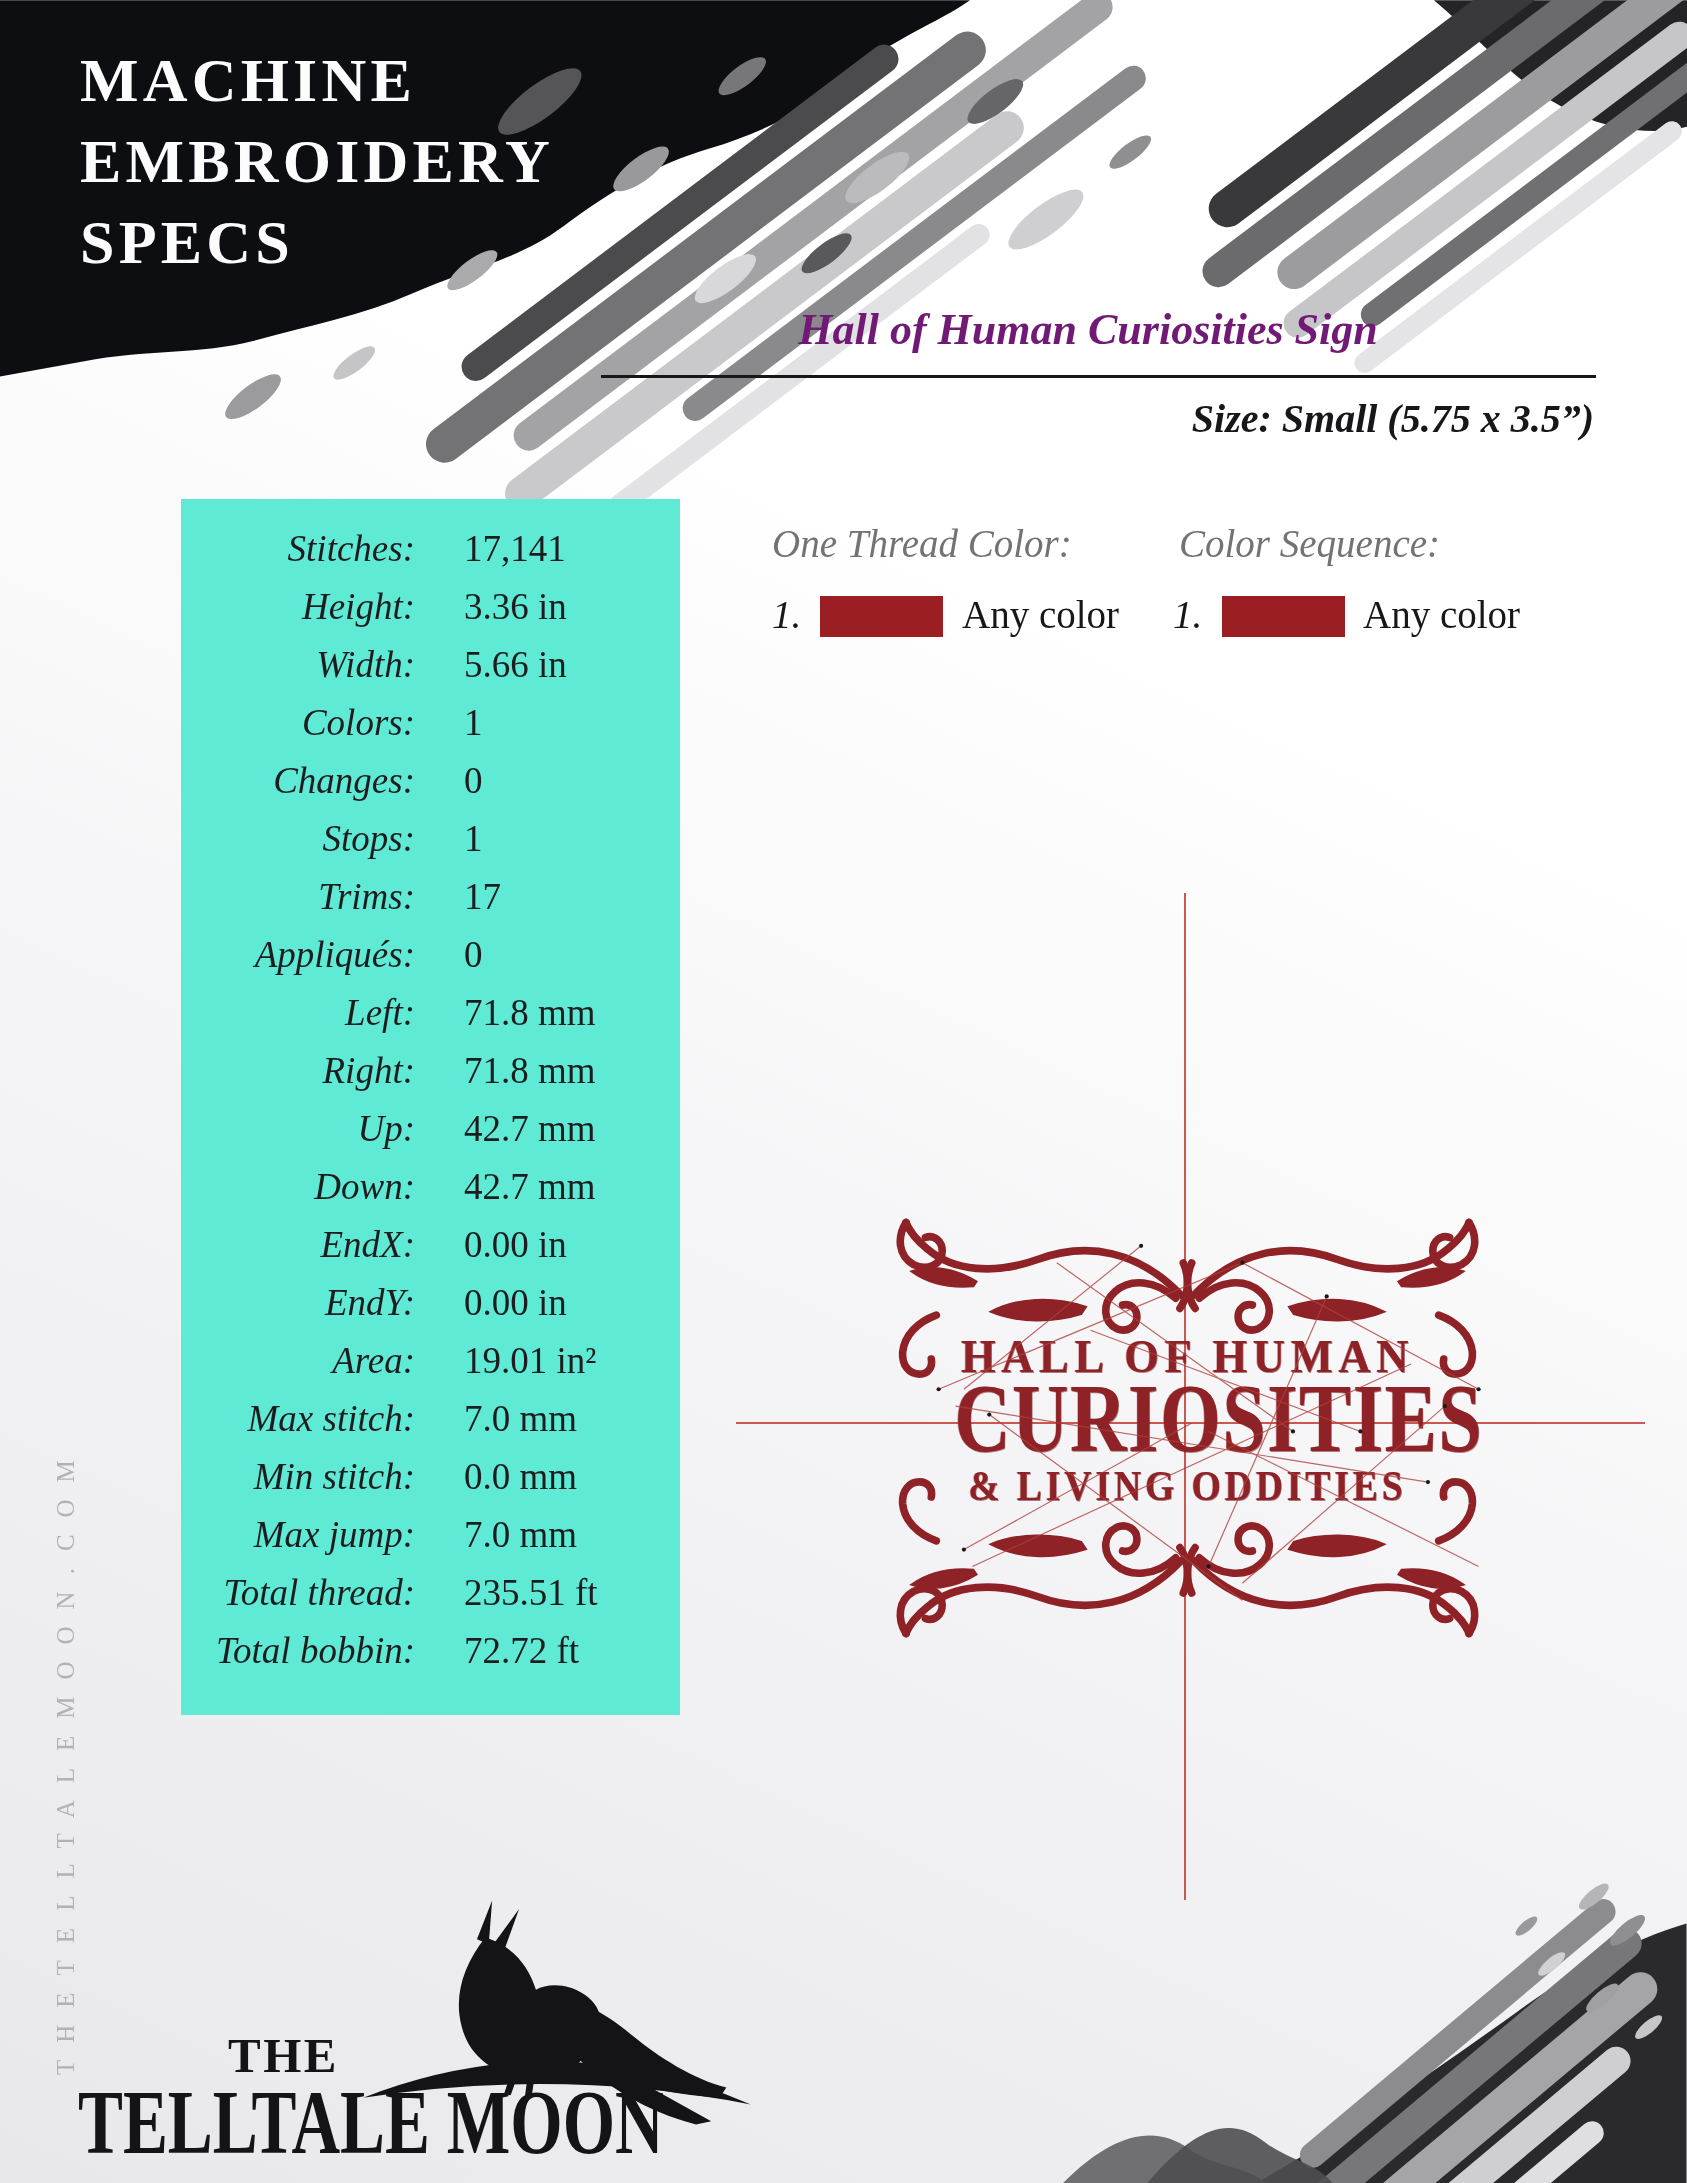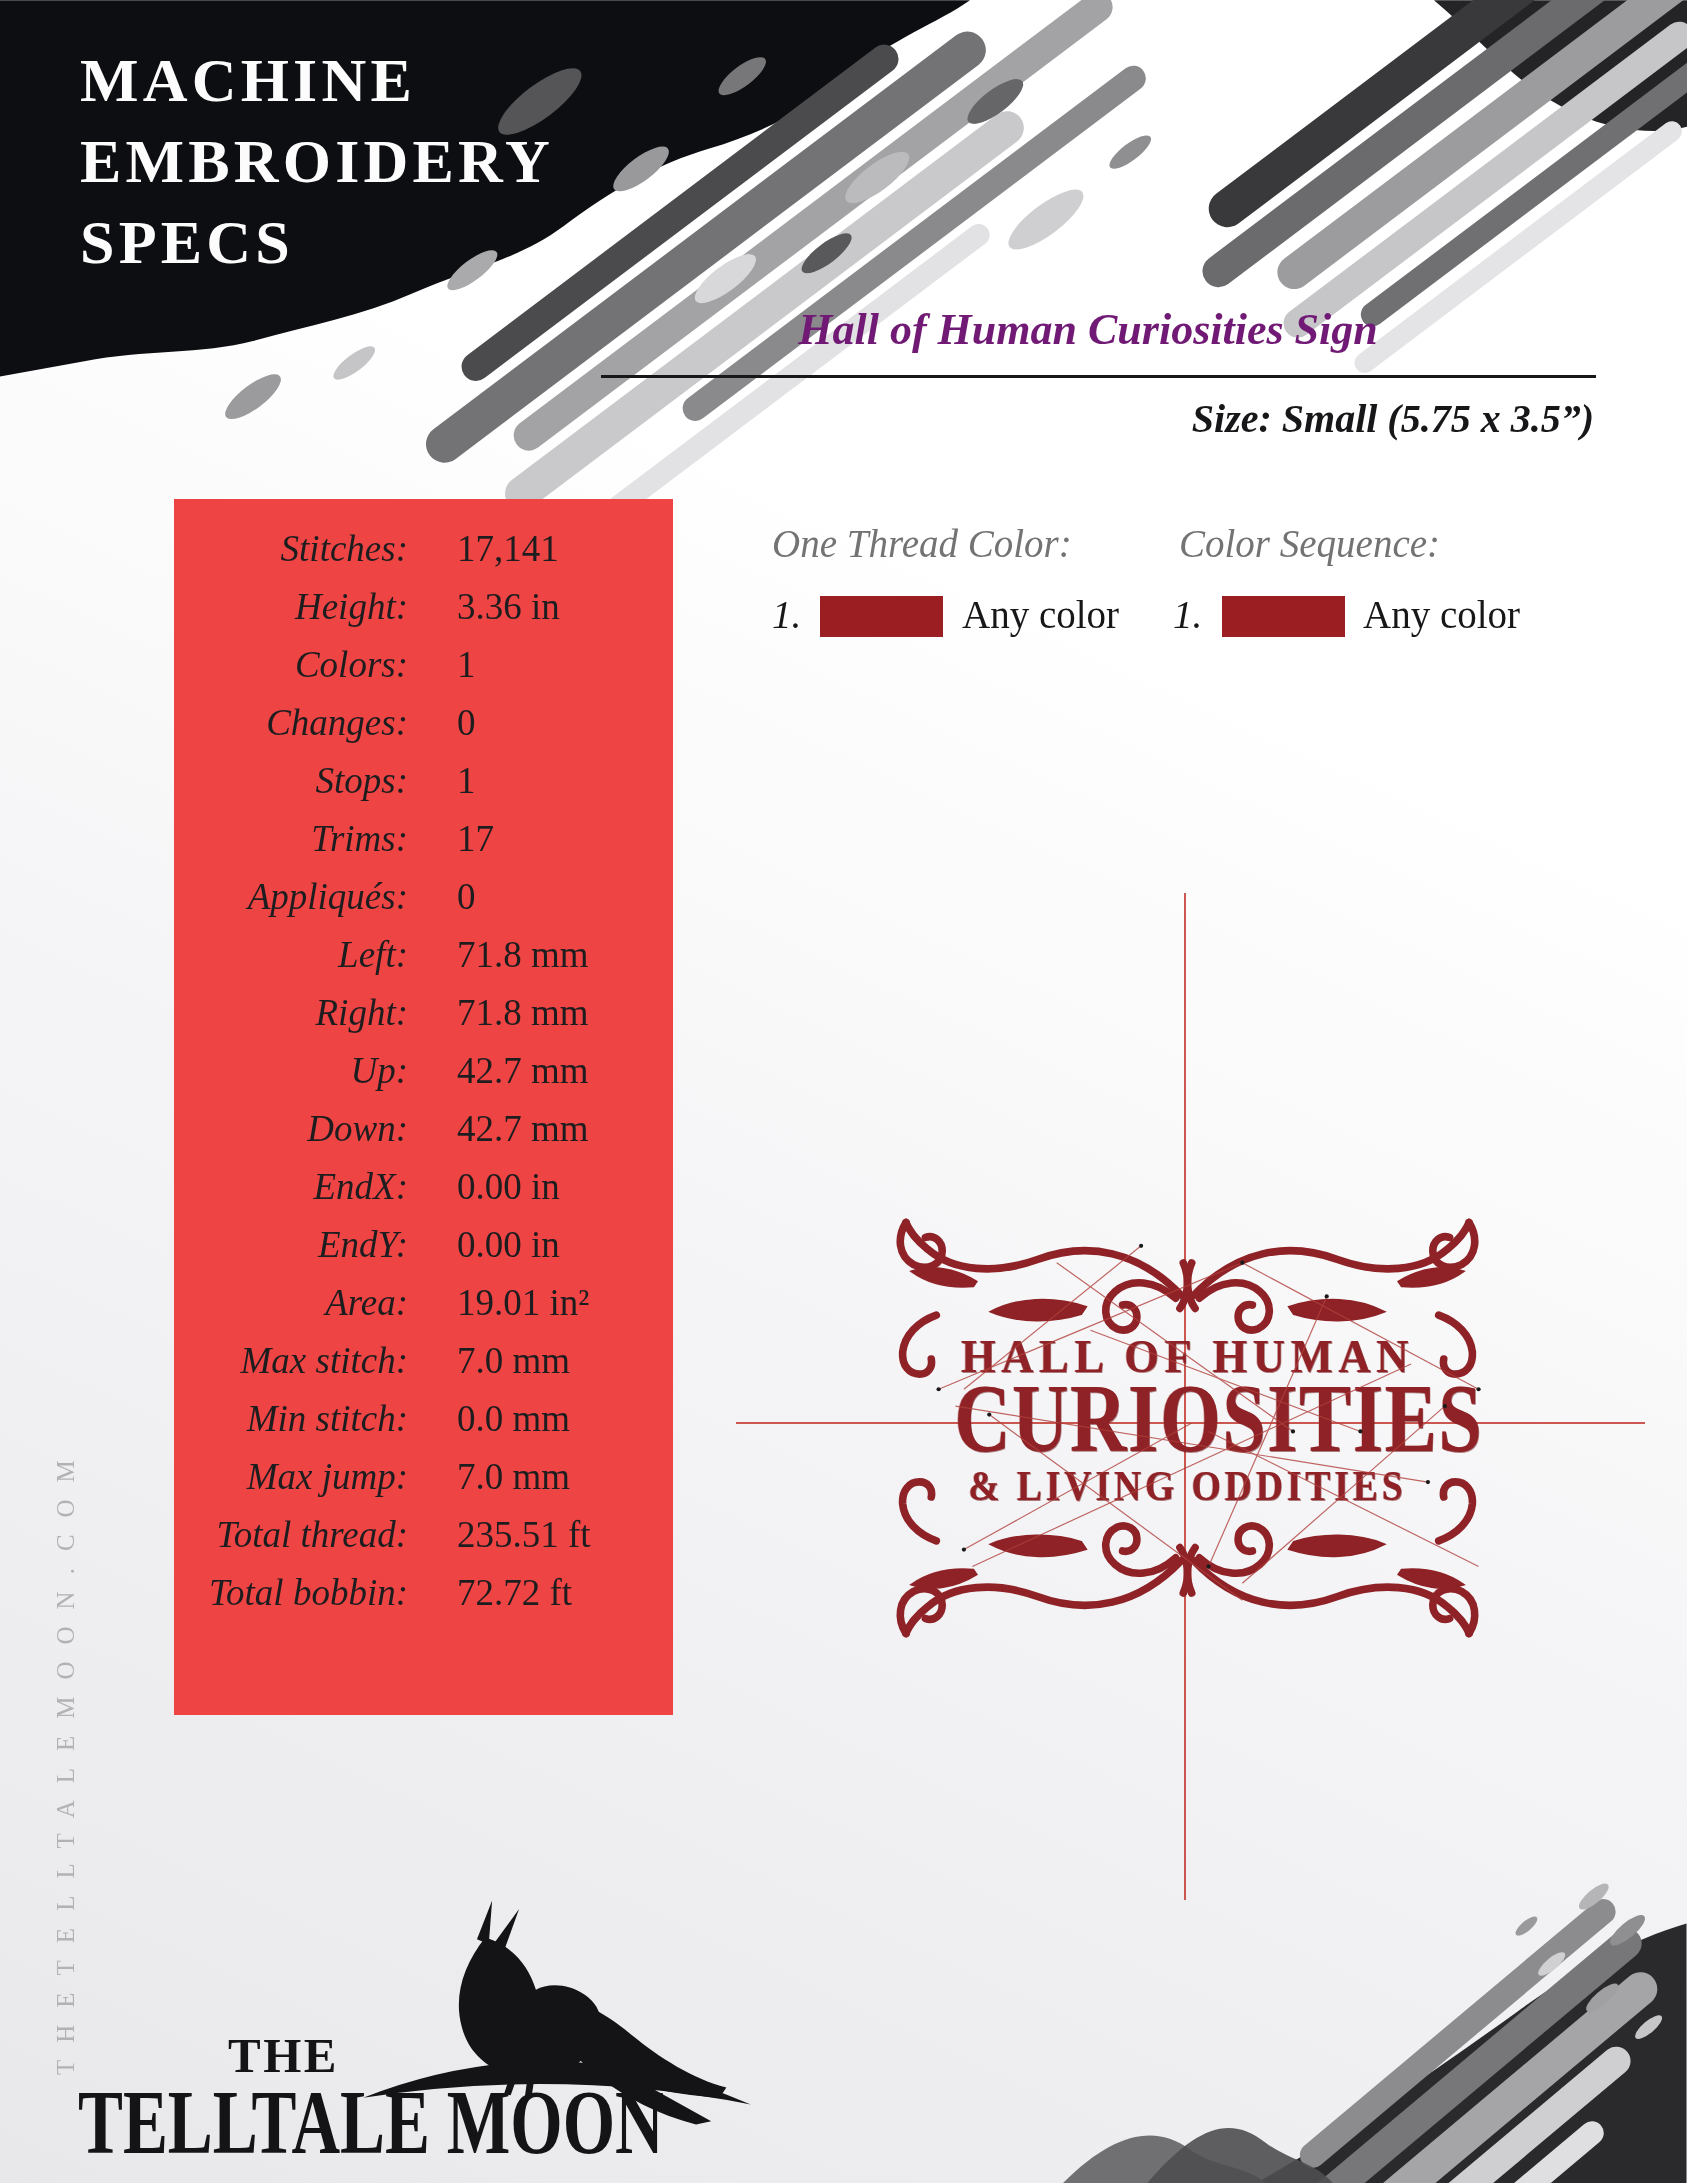--- a/index.html
+++ b/index.html
@@ -13,21 +13,21 @@
   
   .main-title{left:80px;top:40px;color:#fcfcfd;font-size:62px;line-height:81px;
               letter-spacing:4.2px;font-weight:700;}
   .hdr-right{right:93px;top:304px;width:1012px;text-align:center;color:#701a75;}
   .design-name{font-size:44px;font-weight:700;font-style:italic;}
   .hdr-rule{left:601px;top:375px;width:995px;height:3.4px;background:#17171a;}
   .size-line{right:93px;top:395px;width:1012px;text-align:right;color:#17171a;
              font-size:40px;font-weight:700;font-style:italic;}
 
   
-  .panel{left:174px;top:499px;width:499px;height:1216px;background:#ef4444;
+  .panel{left:181px;top:499px;width:499px;height:1216px;background:#5eead4;
          box-sizing:border-box;padding-top:20px;}
   .srow{display:flex;height:58px;align-items:center;font-size:37px;color:#1d1d1f;}
   .slabel{width:234px;text-align:right;font-style:italic;}
   .sval{margin-left:49px;white-space:nowrap;}
 
   
   .thread-heading{font-size:39px;font-style:italic;color:#737373;}
   .thread-num{font-size:39px;font-style:italic;color:#17171a;}
   .thread-label{font-size:39px;color:#17171a;}
   .swatch{width:123px;height:41px;}
@@ -132,20 +132,24 @@
   <div class="abs size-line">Size: Small (5.75 x 3.5”)</div>
 
   <div class="abs panel">
     <div class="srow">
         <span class="slabel">Stitches:</span>
         <span class="sval">17,141</span>
       </div>
     <div class="srow">
         <span class="slabel">Height:</span>
         <span class="sval">3.36 in</span>
+      </div>
+    <div class="srow">
+        <span class="slabel">Width:</span>
+        <span class="sval">5.66 in</span>
       </div>
     <div class="srow">
         <span class="slabel">Colors:</span>
         <span class="sval">1</span>
       </div>
     <div class="srow">
         <span class="slabel">Changes:</span>
         <span class="sval">0</span>
       </div>
     <div class="srow">

